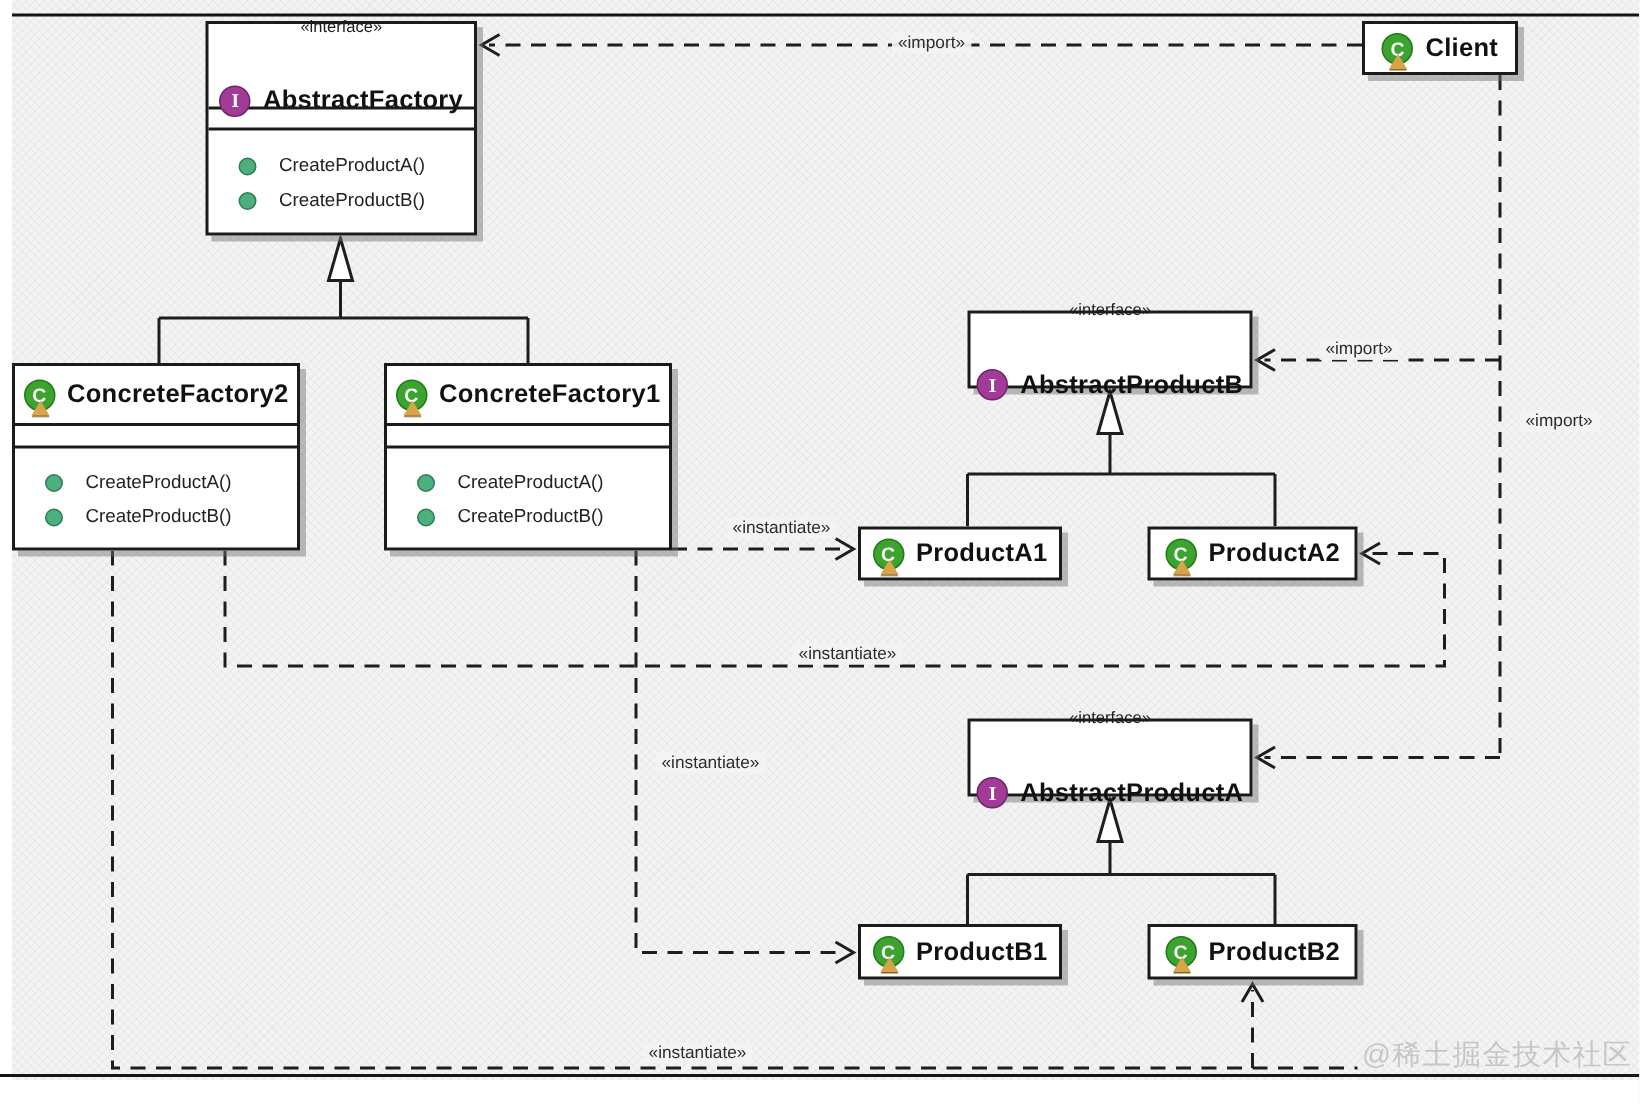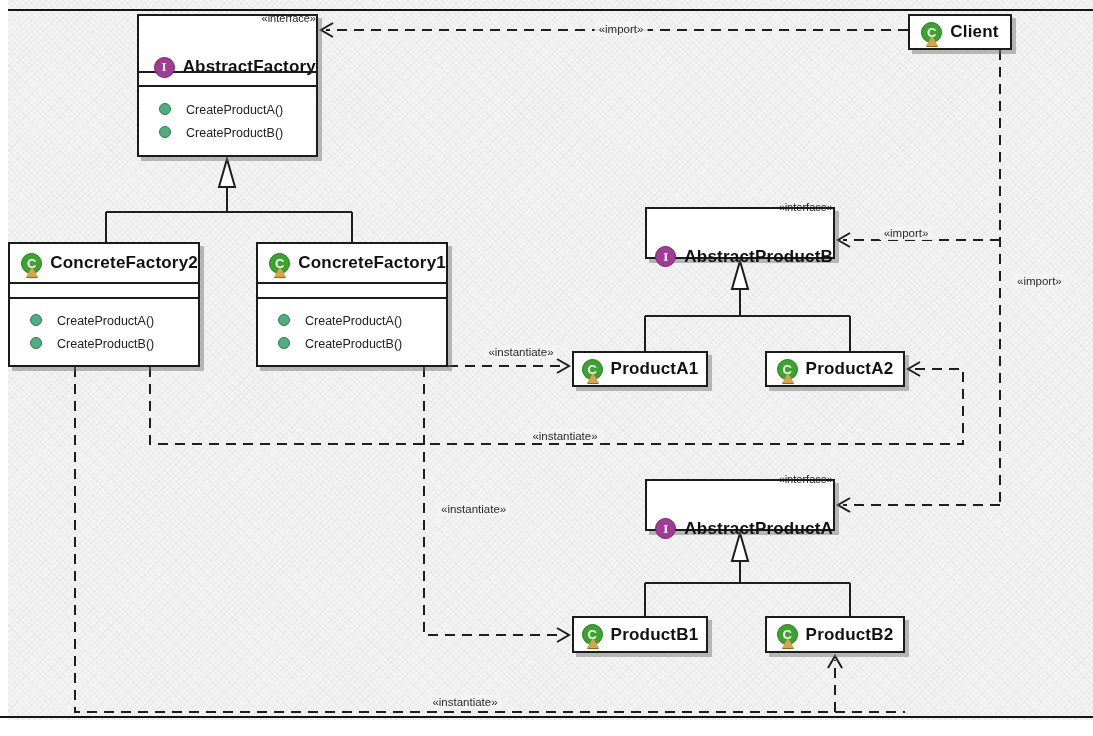--- a/index.html
+++ b/index.html
@@ -16,27 +16,27 @@
   .wire{stroke:#1e1e1e;stroke-width:2;fill:none;}
   .wire.dashed{stroke-dasharray:10 7;}
   .tri-head{fill:#ffffff;stroke:#1e1e1e;stroke-width:2;}
   .frame{stroke:#141414;}
 
   .uml-box{
     position:absolute;background:#ffffff;border:2px solid #1b1b1b;
     box-shadow:4px 4px 0 rgba(110,110,110,0.45);
     box-sizing:border-box;display:flex;flex-direction:column;
   }
-  .box-header{display:flex;flex-direction:column;align-items:flex-end;justify-content:center;gap:32px;}
+  .box-header{display:flex;flex-direction:column;align-items:center;justify-content:center;gap:32px;}
   .stereotype{font-size:11px;color:#1d1d1d;line-height:13px;margin-top:2px;}
   .name-row{display:flex;align-items:center;justify-content:center;gap:8px;}
   .class-name{font-weight:bold;font-size:17px;color:#111;letter-spacing:.2px;}
   .compartment{border-top:2px solid #1b1b1b;box-sizing:border-box;}
   .compartment.methods{display:flex;flex-direction:column;justify-content:center;gap:9px;padding-left:20px;}
-  .method-row{display:flex;align-items:flex-start;gap:15px;}
+  .method-row{display:flex;align-items:flex-end;gap:15px;}
   .method-name{font-size:12.5px;color:#222;}
 
   .icon-interface{
     position:relative;width:21px;height:21px;border-radius:50%;
     background:#a23a97;border:1.5px solid #6e2767;box-sizing:border-box;
     display:inline-flex;align-items:center;justify-content:center;flex:none;
   }
   .icon-interface i{font-style:normal;color:#fff;font-weight:bold;font-size:13px;font-family:"Liberation Serif","DejaVu Serif",serif;}
   .icon-class{
     position:relative;width:21px;height:21px;border-radius:50%;
@@ -263,14 +263,15 @@
   </div>
 
   <div class="edge-label center" style="left:621px;top:29px;">«import»</div>
   <div class="edge-label center" style="left:906px;top:233px;">«import»</div>
   <div class="edge-label plain" style="left:1013px;top:281px;">«import»</div>
   <div class="edge-label center" style="left:521px;top:352px;">«instantiate»</div>
   <div class="edge-label center" style="left:565px;top:436px;">«instantiate»</div>
   <div class="edge-label plain" style="left:437px;top:509px;">«instantiate»</div>
   <div class="edge-label center" style="left:465px;top:702px;">«instantiate»</div>
 
+  <div class="watermark">@稀土掘金技术社区</div>
 
 </div>
 
 </body></html>

